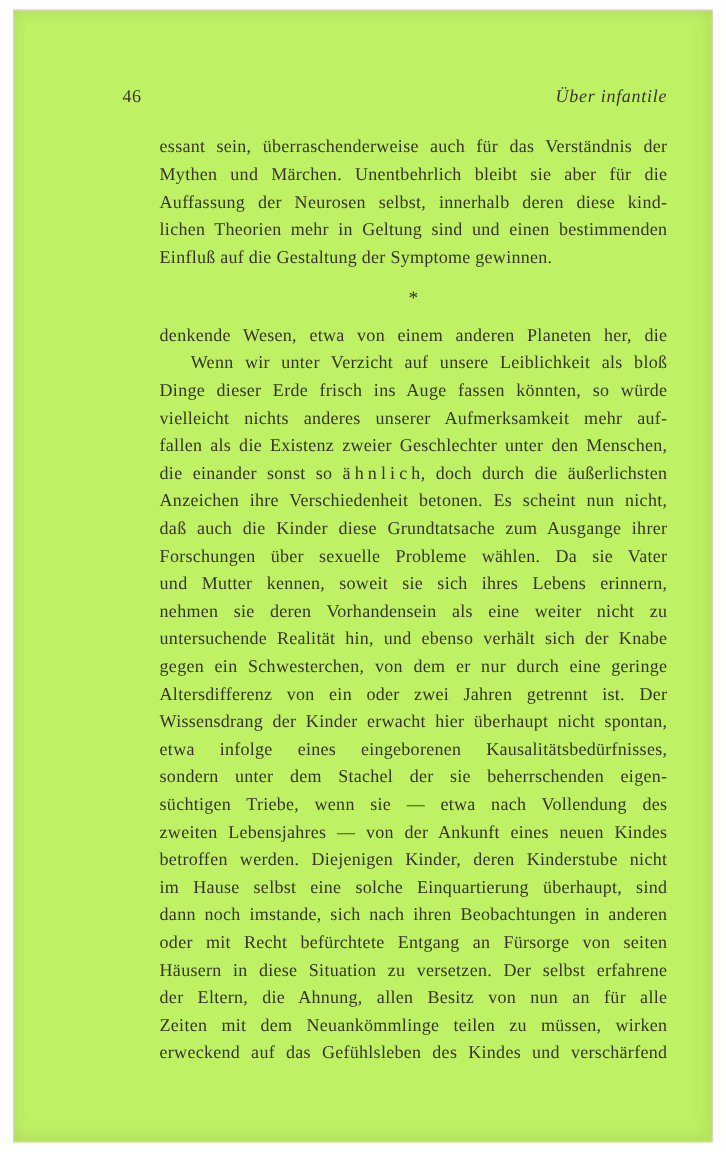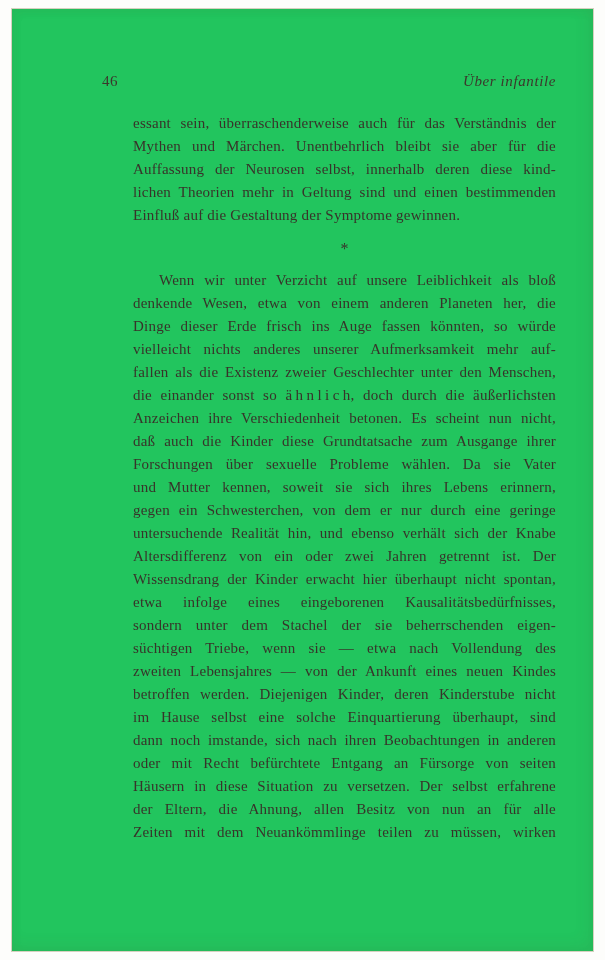--- a/index.html
+++ b/index.html
@@ -15,21 +15,21 @@
     width: 605px;
     height: 960px;
     background: #fdfdfb;
   }
   .paper {
     position: absolute;
     left: 11px;
     top: 8px;
     width: 583px;
     height: 944px;
-    background: #22c55e;
+    background: #bef264;
     box-sizing: border-box;
     padding: 40px 37px 0 90px;
     border: 1px solid #d6d1bf;
     box-shadow:
       inset 2px 3px 10px rgba(90, 80, 50, 0.06),
       inset -4px -5px 16px rgba(90, 80, 50, 0.09);
   }
   .header {
     display: flex;
     justify-content: space-between;
@@ -89,41 +89,43 @@
     <div class="bodytext">
       <div class="para">
           <div class="tline">essant sein, überraschenderweise auch für das Verständnis der</div>
           <div class="tline">Mythen und Märchen. Unentbehrlich bleibt sie aber für die</div>
           <div class="tline">Auffassung der Neurosen selbst, innerhalb deren diese kind-</div>
           <div class="tline">lichen Theorien mehr in Geltung sind und einen bestimmenden</div>
           <div class="tline nojust">Einfluß auf die Gestaltung der Symptome gewinnen.</div>
         </div>
       <div class="sep">*</div>
       <div class="para">
+          <div class="tline">denkende Wesen, etwa von einem anderen Planeten her, die</div>
           <div class="tline indent">Wenn wir unter Verzicht auf unsere Leiblichkeit als bloß</div>
-          <div class="tline">denkende Wesen, etwa von einem anderen Planeten her, die</div>
           <div class="tline">Dinge dieser Erde frisch ins Auge fassen könnten, so würde</div>
           <div class="tline">vielleicht nichts anderes unserer Aufmerksamkeit mehr auf-</div>
           <div class="tline">fallen als die Existenz zweier Geschlechter unter den Menschen,</div>
           <div class="tline">die einander sonst so ä h n l i c h, doch durch die äußerlichsten</div>
           <div class="tline">Anzeichen ihre Verschiedenheit betonen. Es scheint nun nicht,</div>
           <div class="tline">daß auch die Kinder diese Grundtatsache zum Ausgange ihrer</div>
           <div class="tline">Forschungen über sexuelle Probleme wählen. Da sie Vater</div>
           <div class="tline">und Mutter kennen, soweit sie sich ihres Lebens erinnern,</div>
+          <div class="tline">nehmen sie deren Vorhandensein als eine weiter nicht zu</div>
+          <div class="tline">untersuchende Realität hin, und ebenso verhält sich der Knabe</div>
           <div class="tline">gegen ein Schwesterchen, von dem er nur durch eine geringe</div>
-          <div class="tline">untersuchende Realität hin, und ebenso verhält sich der Knabe</div>
           <div class="tline">Altersdifferenz von ein oder zwei Jahren getrennt ist. Der</div>
           <div class="tline">Wissensdrang der Kinder erwacht hier überhaupt nicht spontan,</div>
           <div class="tline">etwa infolge eines eingeborenen Kausalitätsbedürfnisses,</div>
           <div class="tline">sondern unter dem Stachel der sie beherrschenden eigen-</div>
           <div class="tline">süchtigen Triebe, wenn sie — etwa nach Vollendung des</div>
           <div class="tline">zweiten Lebensjahres — von der Ankunft eines neuen Kindes</div>
           <div class="tline">betroffen werden. Diejenigen Kinder, deren Kinderstube nicht</div>
           <div class="tline">im Hause selbst eine solche Einquartierung überhaupt, sind</div>
           <div class="tline">dann noch imstande, sich nach ihren Beobachtungen in anderen</div>
           <div class="tline">oder mit Recht befürchtete Entgang an Fürsorge von seiten</div>
           <div class="tline">Häusern in diese Situation zu versetzen. Der selbst erfahrene</div>
           <div class="tline">der Eltern, die Ahnung, allen Besitz von nun an für alle</div>
           <div class="tline">Zeiten mit dem Neuankömmlinge teilen zu müssen, wirken</div>
+          <div class="tline">erweckend auf das Gefühlsleben des Kindes und verschärfend</div>
         </div>
     </div>
   </div>
 </div>
 
 </body></html>

